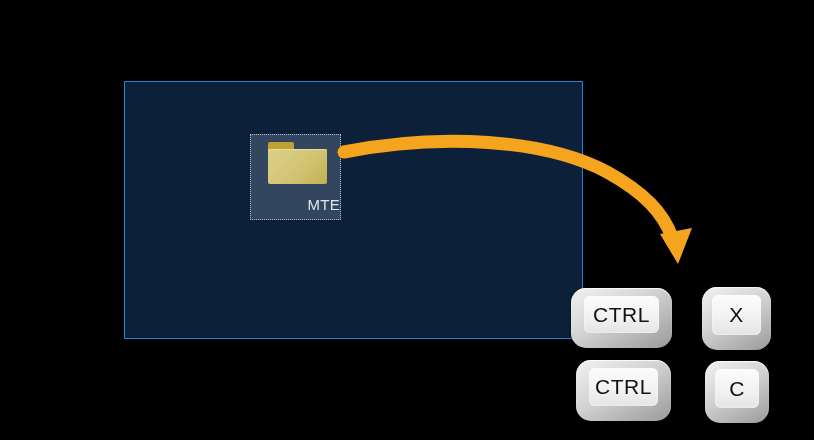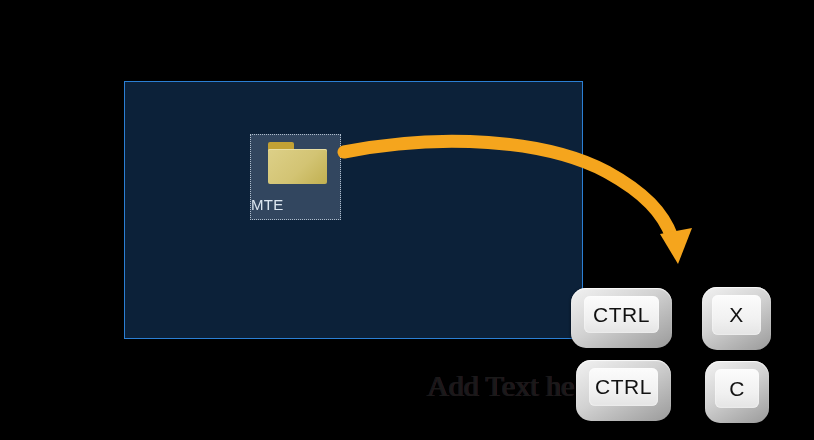--- a/index.html
+++ b/index.html
@@ -46,24 +46,25 @@
     position: absolute;
     left: 1px; top: 8px;
     width: 59px; height: 35px;
     background: linear-gradient(135deg, #ddd088 0%, #d3c474 55%, #c1b051 100%);
     border-radius: 2px;
     box-shadow: inset 0 1px 0 #e8dea2;
   }
   .folder-label {
     position: absolute;
     left: 0; right: 0; bottom: 6px;
-    text-align: left;
+    text-align: right;
     color: #dce6f0;
     font-size: 15px;
     letter-spacing: 0.3px;
+    padding-left: 28px;
   }
 
   
   .arrow-layer {
     position: absolute;
     left: 0; top: 0;
     width: 814px; height: 440px;
     pointer-events: none;
     z-index: 2;
   }
@@ -121,21 +122,20 @@
       </div>
       <div class="folder-label">MTE</div>
     </div>
   </div>
 
   <svg class="arrow-layer" viewBox="0 0 814 440">
     <path d="M 344 152 C 440 133, 545 139, 607 172 C 645 193, 663 213, 672 237" fill="none" stroke-width="13" stroke-linecap="round" stroke="#f5a51d"></path>
     <polygon points="660,234 692,228 678,264" fill="#f5a51d"></polygon>
   </svg>
 
-  <div class="watermark">Add Text he</div>
 
   <div class="key key-ctrl-top">
     <div class="key-face">CTRL</div>
   </div>
   <div class="key key--small key-x">
     <div class="key-face">X</div>
   </div>
   <div class="key key-ctrl-bottom">
     <div class="key-face">CTRL</div>
   </div>

